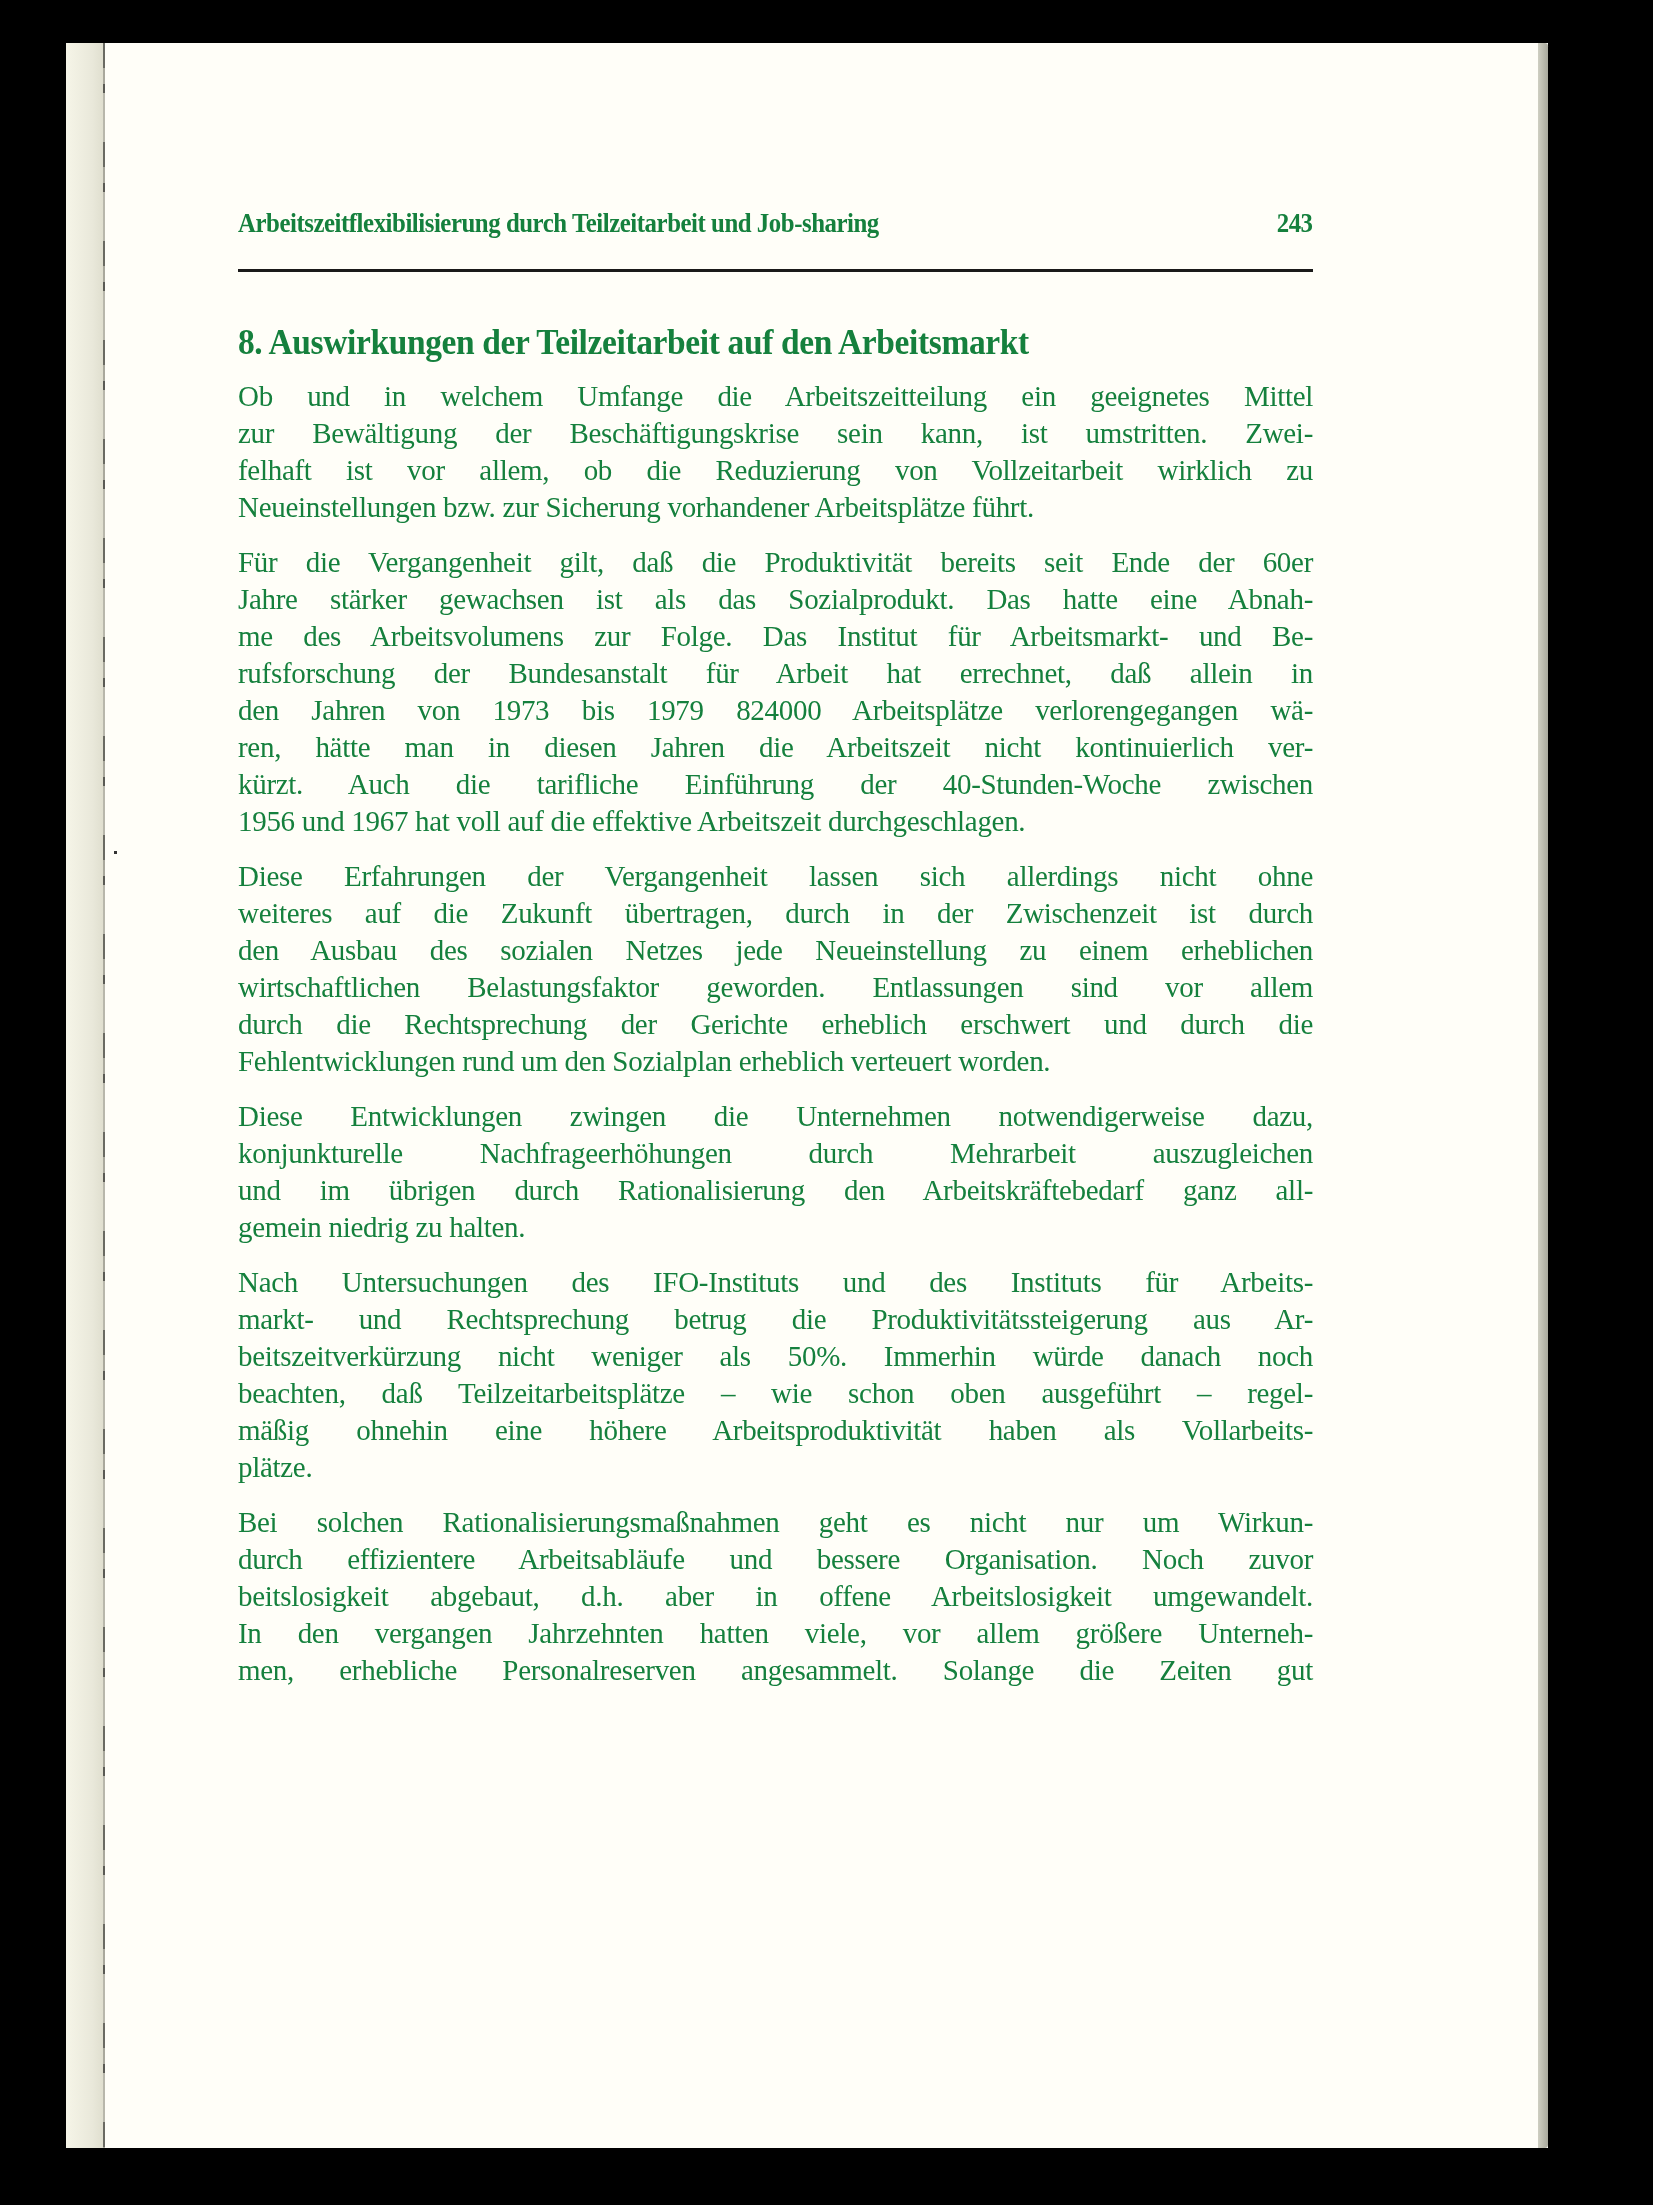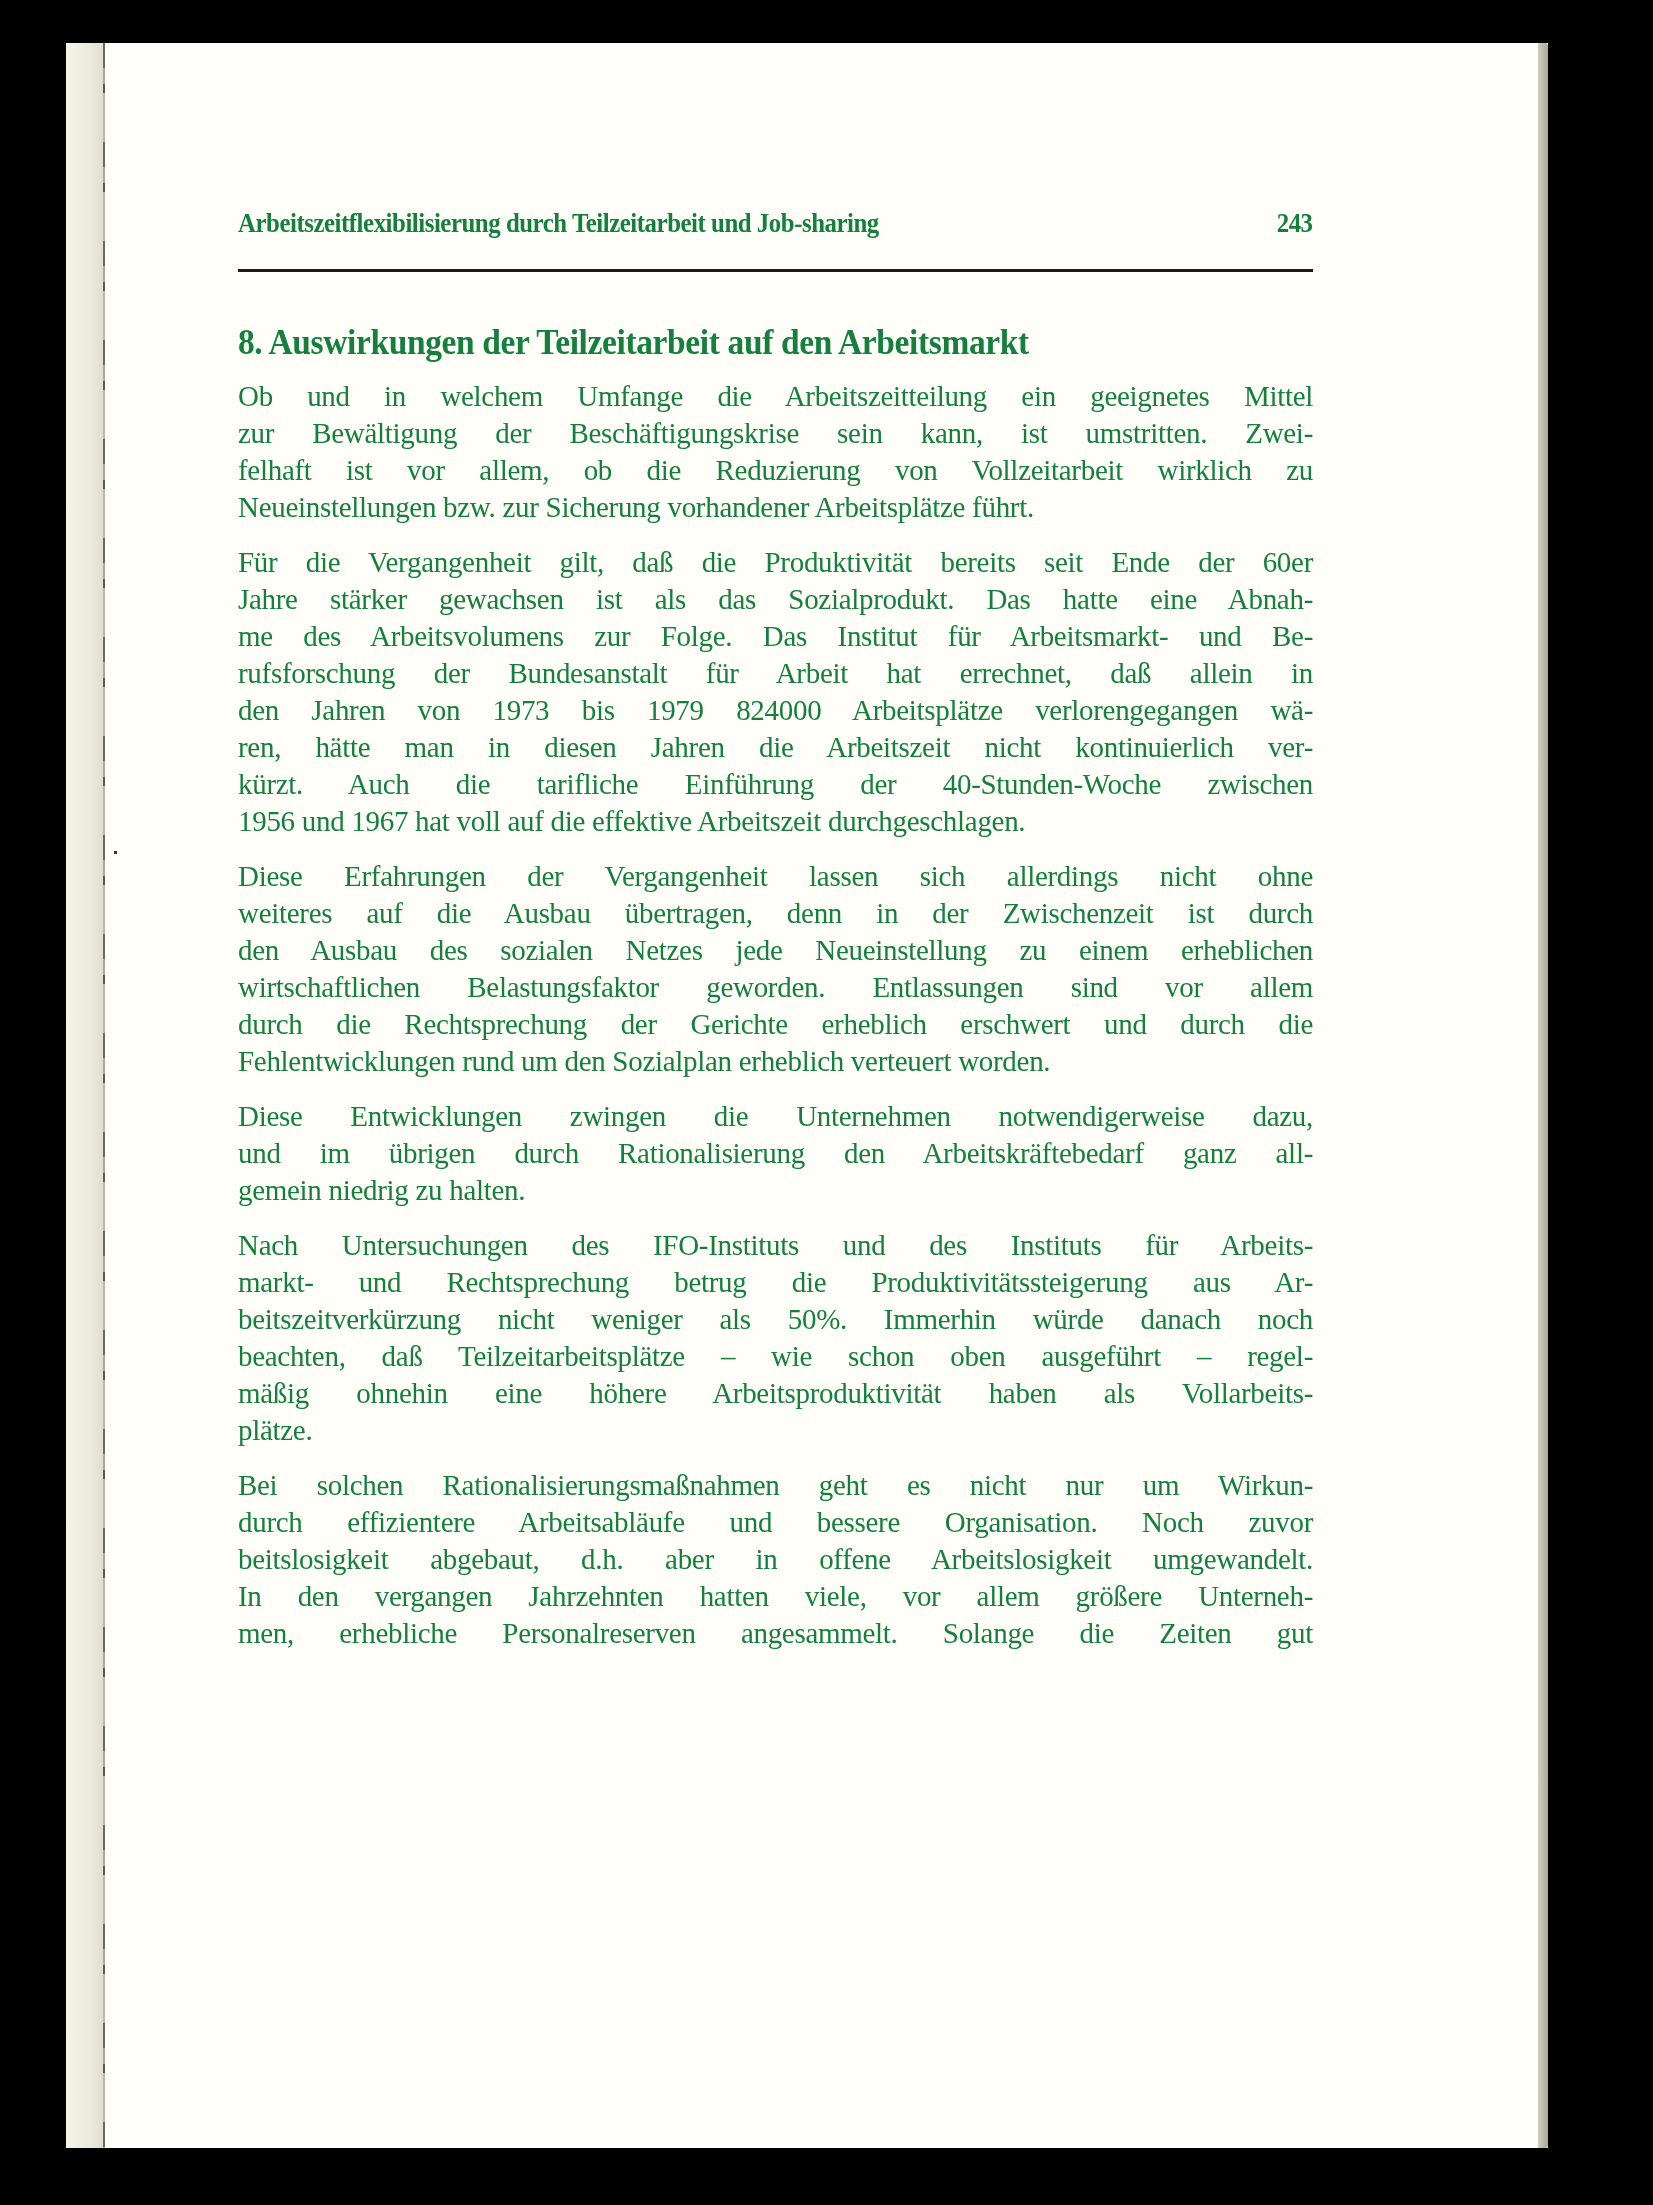--- a/index.html
+++ b/index.html
@@ -121,29 +121,30 @@
       <span class="line" style="display: block; transform-origin: left center; width: 1075px;">me des Arbeitsvolumens zur Folge. Das Institut für Arbeitsmarkt- und Be-</span>
       <span class="line" style="display: block; transform-origin: left center; width: 1075px;">rufsforschung der Bundesanstalt für Arbeit hat errechnet, daß allein in</span>
       <span class="line" style="display: block; transform-origin: left center; width: 1075px;">den Jahren von 1973 bis 1979 824000 Arbeitsplätze verlorengegangen wä-</span>
       <span class="line" style="display: block; transform-origin: left center; width: 1075px;">ren, hätte man in diesen Jahren die Arbeitszeit nicht kontinuierlich ver-</span>
       <span class="line" style="display: block; transform-origin: left center; width: 1075px;">kürzt. Auch die tarifliche Einführung der 40-Stunden-Woche zwischen</span>
       <span class="line last" style="display: block; transform-origin: left center;">1956 und 1967 hat voll auf die effektive Arbeitszeit durchgeschlagen.</span>
     </div>
 
     <div class="paragraph pgap">
       <span class="line" style="display: block; transform-origin: left center; width: 1075px;">Diese Erfahrungen der Vergangenheit lassen sich allerdings nicht ohne</span>
-      <span class="line" style="display: block; transform-origin: left center; width: 1075px;">weiteres auf die Ausbau übertragen, denn in der Zwischenzeit ist durch</span>
+      <span class="line" style="display: block; transform-origin: left center; width: 1075px;">weiteres auf die Zukunft übertragen, durch in der Zwischenzeit ist durch</span>
       <span class="line" style="display: block; transform-origin: left center; width: 1075px;">den Ausbau des sozialen Netzes jede Neueinstellung zu einem erheblichen</span>
       <span class="line" style="display: block; transform-origin: left center; width: 1075px;">wirtschaftlichen Belastungsfaktor geworden. Entlassungen sind vor allem</span>
       <span class="line" style="display: block; transform-origin: left center; width: 1075px;">durch die Rechtsprechung der Gerichte erheblich erschwert und durch die</span>
       <span class="line last" style="display: block; transform-origin: left center;">Fehlentwicklungen rund um den Sozialplan erheblich verteuert worden.</span>
     </div>
 
     <div class="paragraph pgap">
       <span class="line" style="display: block; transform-origin: left center; width: 1075px;">Diese Entwicklungen zwingen die Unternehmen notwendigerweise dazu,</span>
+      <span class="line" style="display: block; transform-origin: left center; width: 1075px;">konjunkturelle Nachfrageerhöhungen durch Mehrarbeit auszugleichen</span>
       <span class="line" style="display: block; transform-origin: left center; width: 1075px;">und im übrigen durch Rationalisierung den Arbeitskräftebedarf ganz all-</span>
       <span class="line last" style="display: block; transform-origin: left center;">gemein niedrig zu halten.</span>
     </div>
 
     <div class="paragraph pgap">
       <span class="line" style="display: block; transform-origin: left center; width: 1075px;">Nach Untersuchungen des IFO-Instituts und des Instituts für Arbeits-</span>
       <span class="line" style="display: block; transform-origin: left center; width: 1075px;">markt- und Rechtsprechung betrug die Produktivitätssteigerung aus Ar-</span>
       <span class="line" style="display: block; transform-origin: left center; width: 1075px;">beitszeitverkürzung nicht weniger als 50%. Immerhin würde danach noch</span>
       <span class="line" style="display: block; transform-origin: left center; width: 1075px;">beachten, daß Teilzeitarbeitsplätze – wie schon oben ausgeführt – regel-</span>
       <span class="line" style="display: block; transform-origin: left center; width: 1075px;">mäßig ohnehin eine höhere Arbeitsproduktivität haben als Vollarbeits-</span>

